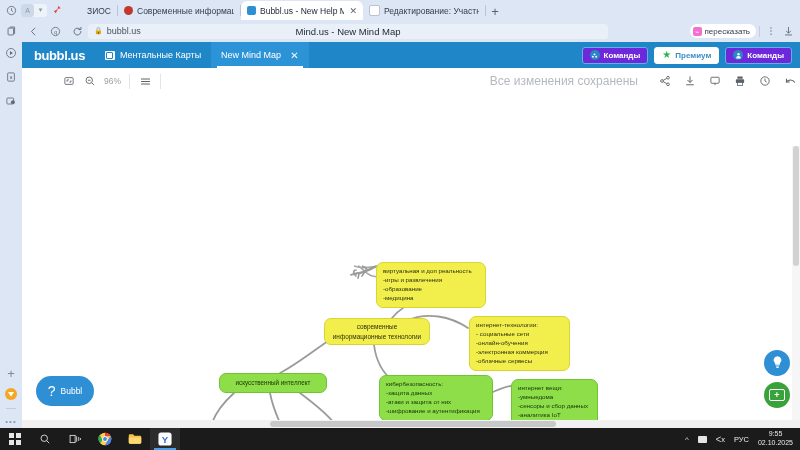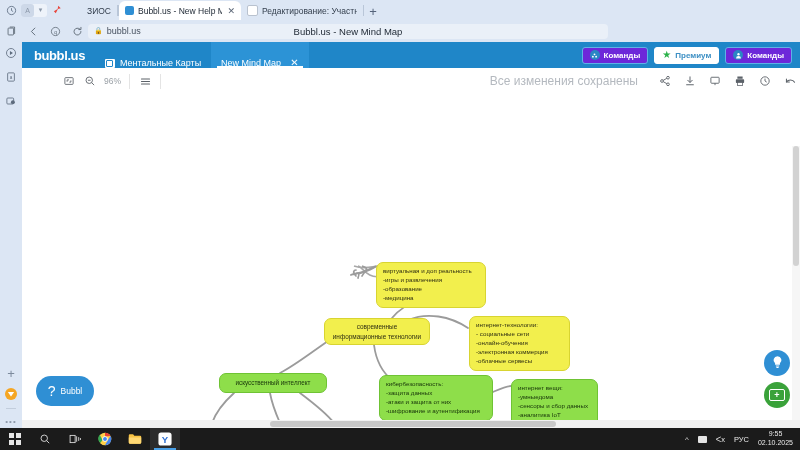--- a/index.html
+++ b/index.html
@@ -56,21 +56,21 @@
   .rail-mail i{display:block;width:7px;height:5px;background:#fff;clip-path:polygon(0 0,100% 0,50% 100%);}
   .rail-dots{color:#8e9aab;font-size:8px;letter-spacing:1px;}
   .rail-line{width:10px;height:1px;background:#c2cddc;}
 
   
   .page{position:absolute;left:22px;top:42px;width:778px;height:386px;background:#fff;overflow:hidden;}
 
   
   .appbar{position:absolute;left:0;top:0;width:778px;height:26px;background:#1f86c8;display:flex;align-items:center;}
   .logo{font-size:13px;font-weight:bold;color:#fff;letter-spacing:-0.4px;padding:0 10px 0 12px;}
-  .appbar-tab{height:26px;display:flex;align-items:flex-end;gap:5px;padding:0 10px;color:#fff;font-size:9px;box-sizing:border-box;}
+  .appbar-tab{height:26px;display:flex;align-items:center;gap:5px;padding:0 10px;color:#fff;font-size:9px;box-sizing:border-box;}
   .appbar-tab .bic{width:10px;height:9px;background:#fff;border-radius:1px;display:flex;align-items:center;justify-content:center;}
   .appbar-tab .bic b{display:block;width:5px;height:5px;border:1px solid #1f86c8;border-radius:1px;}
   .appbar-tab.sel{background:#2c93d6;color:#fff;position:relative;}
   .appbar-tab.sel:after{content:"";position:absolute;left:6px;right:6px;bottom:0;height:2px;background:#fff;}
   .appbar-tab .xm{font-size:10px;margin-left:4px;opacity:.95;}
   .appbar-right{margin-left:auto;display:flex;align-items:center;gap:6px;padding-right:8px;}
   .abtn{height:17px;border-radius:3px;display:flex;align-items:center;gap:4px;padding:0 7px;font-size:8px;font-weight:bold;color:#fff;background:#6d28d9;border:1px solid #5fb2e6;box-sizing:border-box;}
   .abtn.white{background:#fff;color:#3c8fc4;border:1px solid #fff;}
   .abtn .g{width:10px;height:10px;border-radius:50%;background:#2b86c4;display:flex;align-items:center;justify-content:center;}
   .abtn .g svg{display:block;}
@@ -151,20 +151,24 @@
           <svg width="10" height="10" viewBox="0 0 16 16">
               <path d="M10 1 L14 5 L9.5 6.5 L6 13 L3 10 L9 6.5 Z" fill="#e8453c"></path>
             </svg>
         </div>
       </div>
 
       <div class="tab" style="padding-left:22px;margin-top:12px;">
         <span class="ttl">ЗИОС</span>
       </div>
       <div class="tabsep"></div>
+      <div class="tab" style="width:135px;">
+        <span class="fav" style="background:#c0392b;border-radius:50%;"></span>
+        <span class="ttl">Современные информац</span>
+      </div>
       <div class="tabsep"></div>
       <div class="tab active" style="width:128px;">
         <span class="fav" style="background:#2f8fd4;"></span>
         <span class="ttl">Bubbl.us - New Help M</span>
         <span class="xc">✕</span>
       </div>
       <div class="tab" style="width:125px;">
         <span class="fav" style="background:#fff;border:1px solid #b9c2cf;"></span>
         <span class="ttl">Редактирование: Участни</span>
       </div>
@@ -194,21 +198,42 @@
       </div>
       <div class="nav-ic">
         <svg width="11" height="11" viewBox="0 0 16 16" fill="none" stroke="#57636f" stroke-width="1.25" stroke-linecap="round">
           <path d="M13 8a5 5 0 1 1-1.6-3.6"></path>
             <path d="M13 2v3.2h-3.2"></path>
         </svg>
       </div>
       <div class="urlbar">
         <span class="lock">🔒</span>
         <span class="dom">bubbl.us</span>
-        <span class="pagettl">Bubbl.us - New Mind Map</span>
+        <span class="pagettl">Mind.us - New Mind Map</span>
+      </div>
+      <div class="url-right">
+        <div class="retell">
+          <span class="rdot">⌁</span>
+          <span>пересказать</span>
+        </div>
+        <div class="vsep"></div>
+        <div class="ic-btn">
+          <svg width="10" height="10" viewBox="0 0 16 16" fill="#5b6b80">
+              <circle cx="8" cy="3" r="1.1"></circle>
+              <circle cx="8" cy="8" r="1.1"></circle>
+              <circle cx="8" cy="13" r="1.1"></circle>
+            </svg>
+        </div>
+        <div class="ic-btn">
+          <svg width="11" height="11" viewBox="0 0 16 16" fill="none" stroke="#57636f" stroke-width="1.2" stroke-linecap="round">
+            <path d="M8 2v8"></path>
+              <path d="M5 7.5 8 10.5 11 7.5"></path>
+              <path d="M3.5 13h9"></path>
+          </svg>
+        </div>
       </div>
     </div>
 
     <div class="rail">
       <div class="rail-ic">
         <svg width="12" height="12" viewBox="0 0 16 16" fill="none" stroke="#5d6b7d" stroke-width="1.1">
           <circle cx="8" cy="8" r="6"></circle>
             <path d="M6.6 5.4 L10.6 8 L6.6 10.6Z" fill="#5d6b7d" stroke="none"></path>
         </svg>
       </div>

